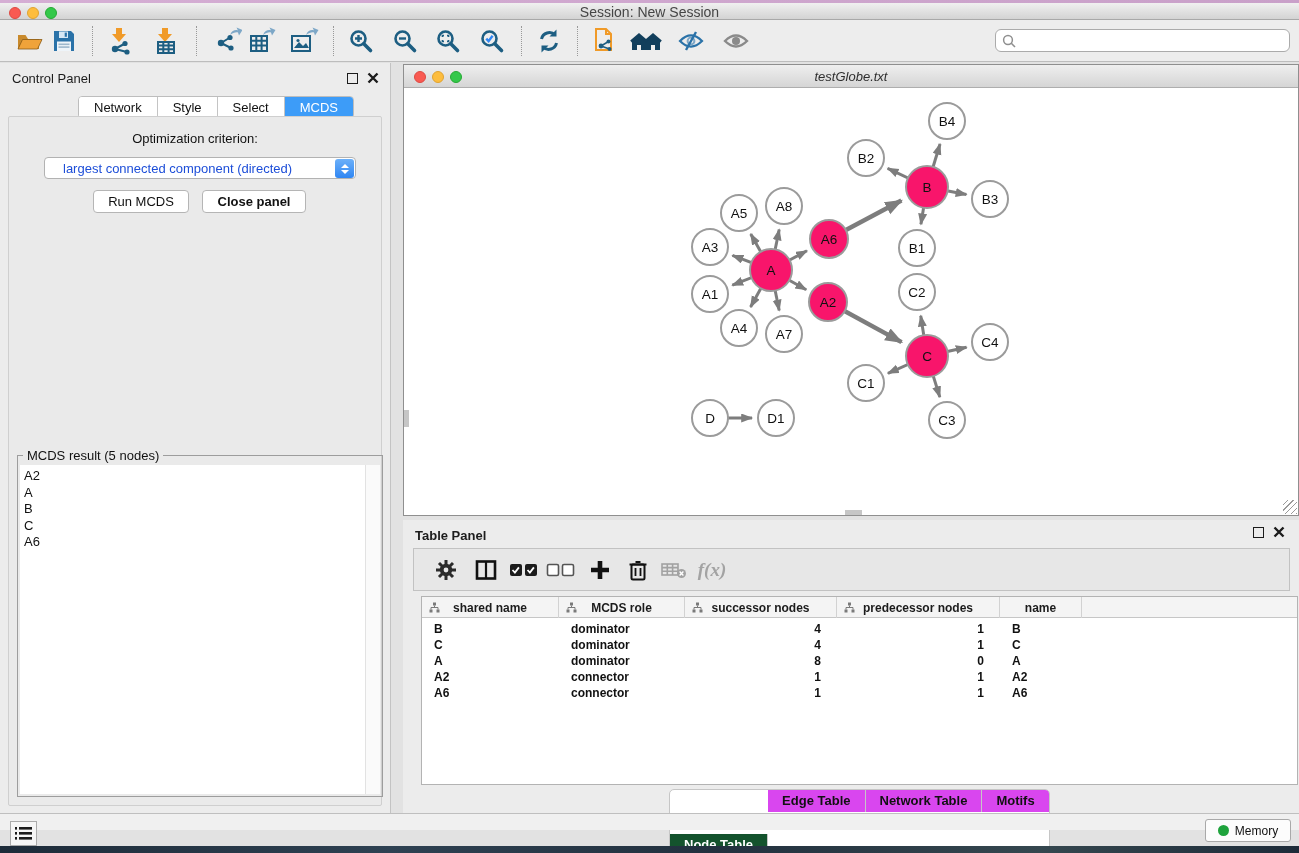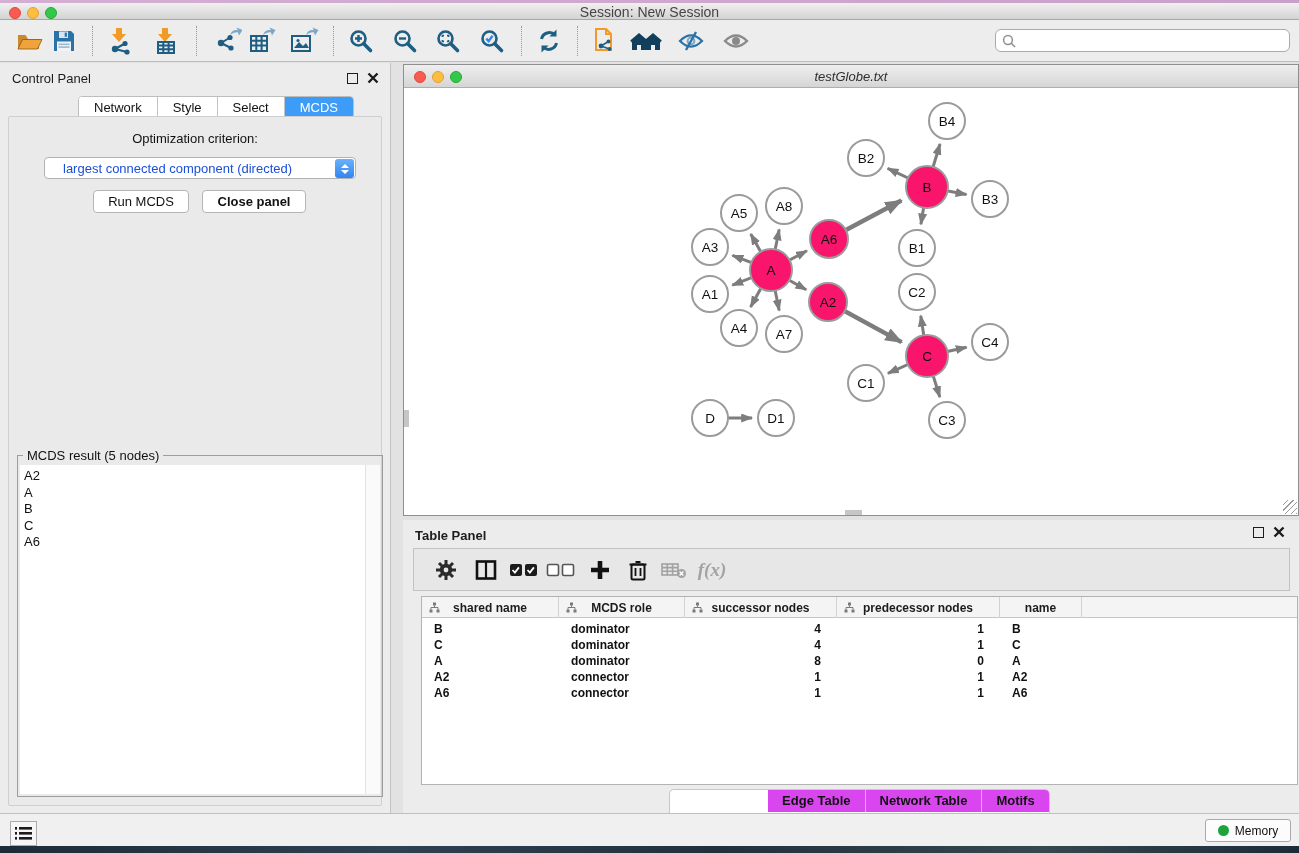--- a/index.html
+++ b/index.html
@@ -110,21 +110,21 @@
   .td.l { text-align:left; padding-left:12px; }
   .td.r { text-align:right; padding-right:16px; }
   .tp-tabs { position:absolute; left:266px; top:269px; display:inline-flex;
     border:1px solid #c6c6c6; border-radius:5px; overflow:hidden; background:#fff; }
   .btab { height:22px; line-height:22px; font-size:13px; padding:0 14px; background:#d946ef;
     color:#111; border-right:1px solid #c6c6c6; }
   .btab:last-child { border-right:none; }
   .btab.active { background:#14532d; color:#fff;margin-top:44px; }
 
   
-  .status-bar { position:absolute; left:0; top:813px; width:1299px; height:41px;
+  .status-bar { position:absolute; left:0; top:813px; width:1299px; height:17px;
     background:#f0f0f0; border-top:1px solid #bfbfbf; }
   .list-btn { position:absolute; left:10px; top:7px; width:27px; height:25px;
     background:#f6f6f6; border:1px solid #ababab; display:flex; align-items:center;
     justify-content:center; }
   .memory-btn { position:absolute; right:8px; top:5px; width:86px; height:23px;
     background:#fcfcfc; border:1px solid #a9a9a9; border-radius:3px; display:flex;
     align-items:center; justify-content:center; gap:6px; font-size:12px; color:#111; }
   .mem-dot { width:11px; height:11px; border-radius:50%; background:#1ea33c; }
   .wallpaper { position:absolute; left:0; top:846px; width:1299px; height:7px;
     background:linear-gradient(90deg,#1d2b39,#2e4152 30%,#22303e 55%,#35474f 80%,#1d2b39); }

